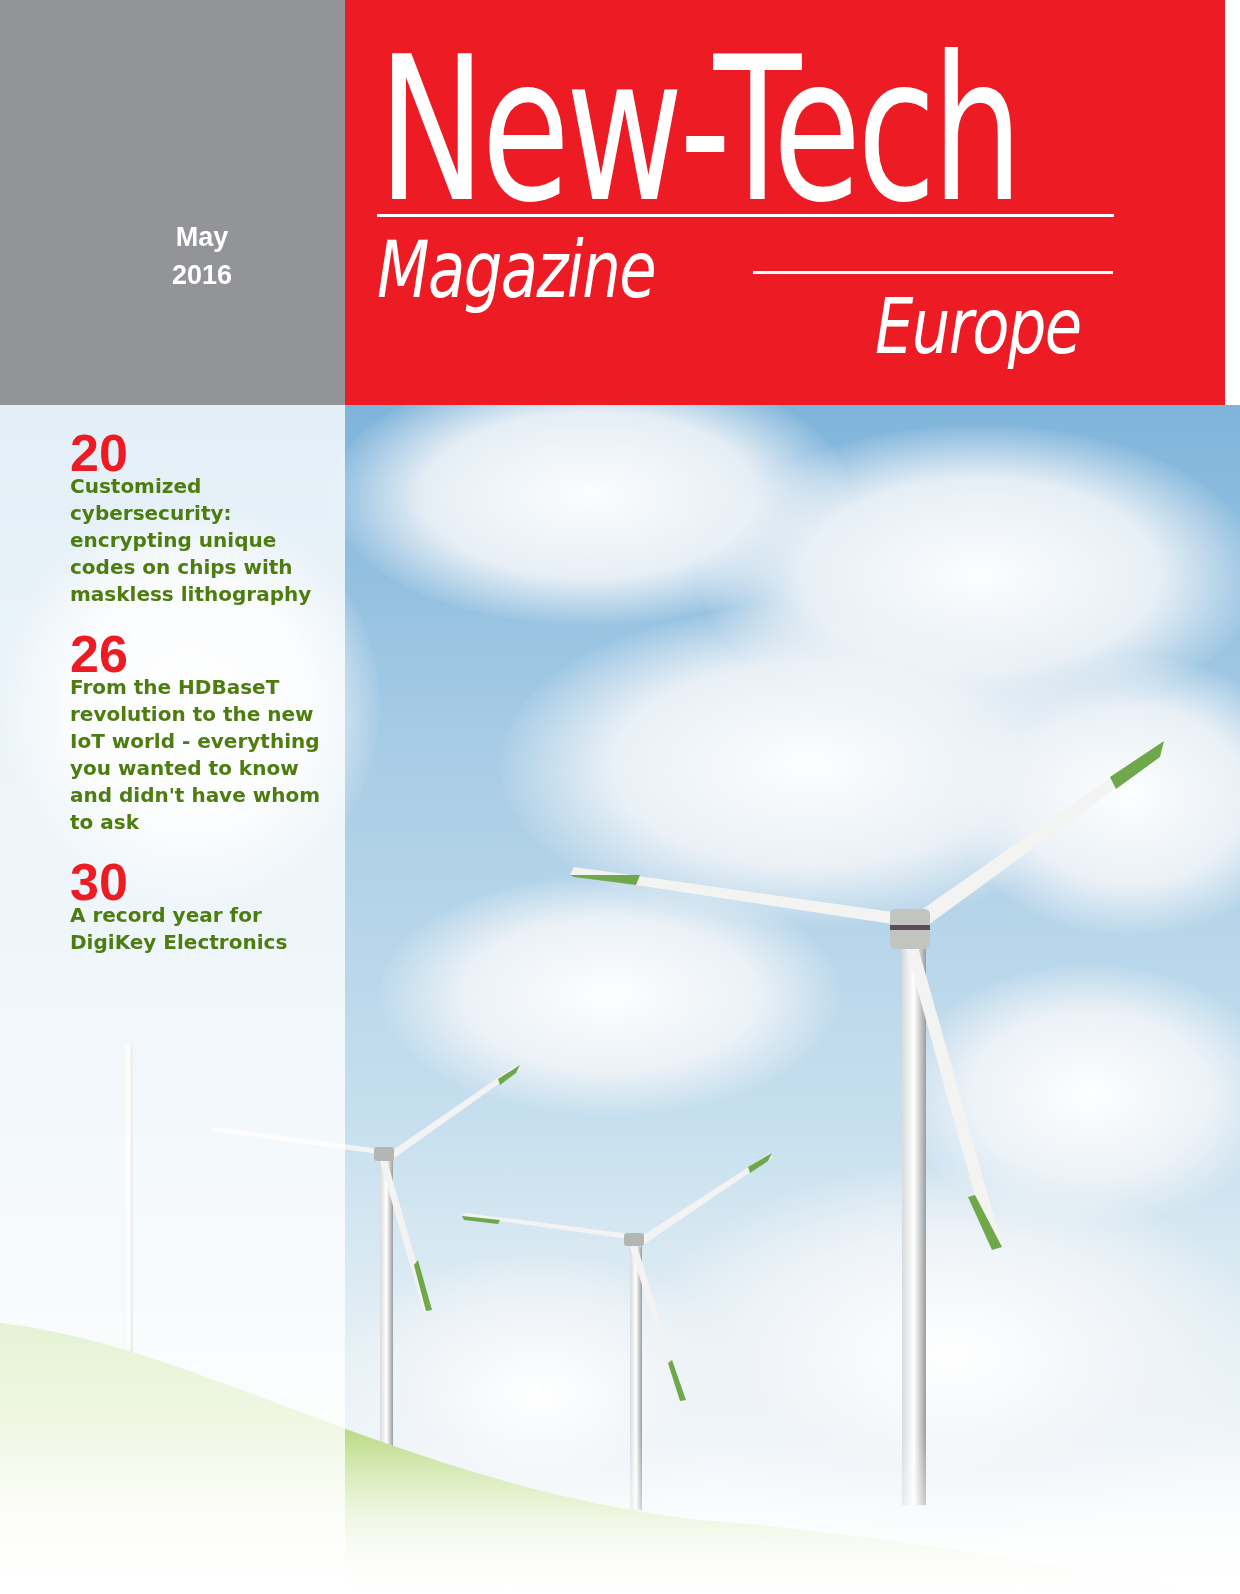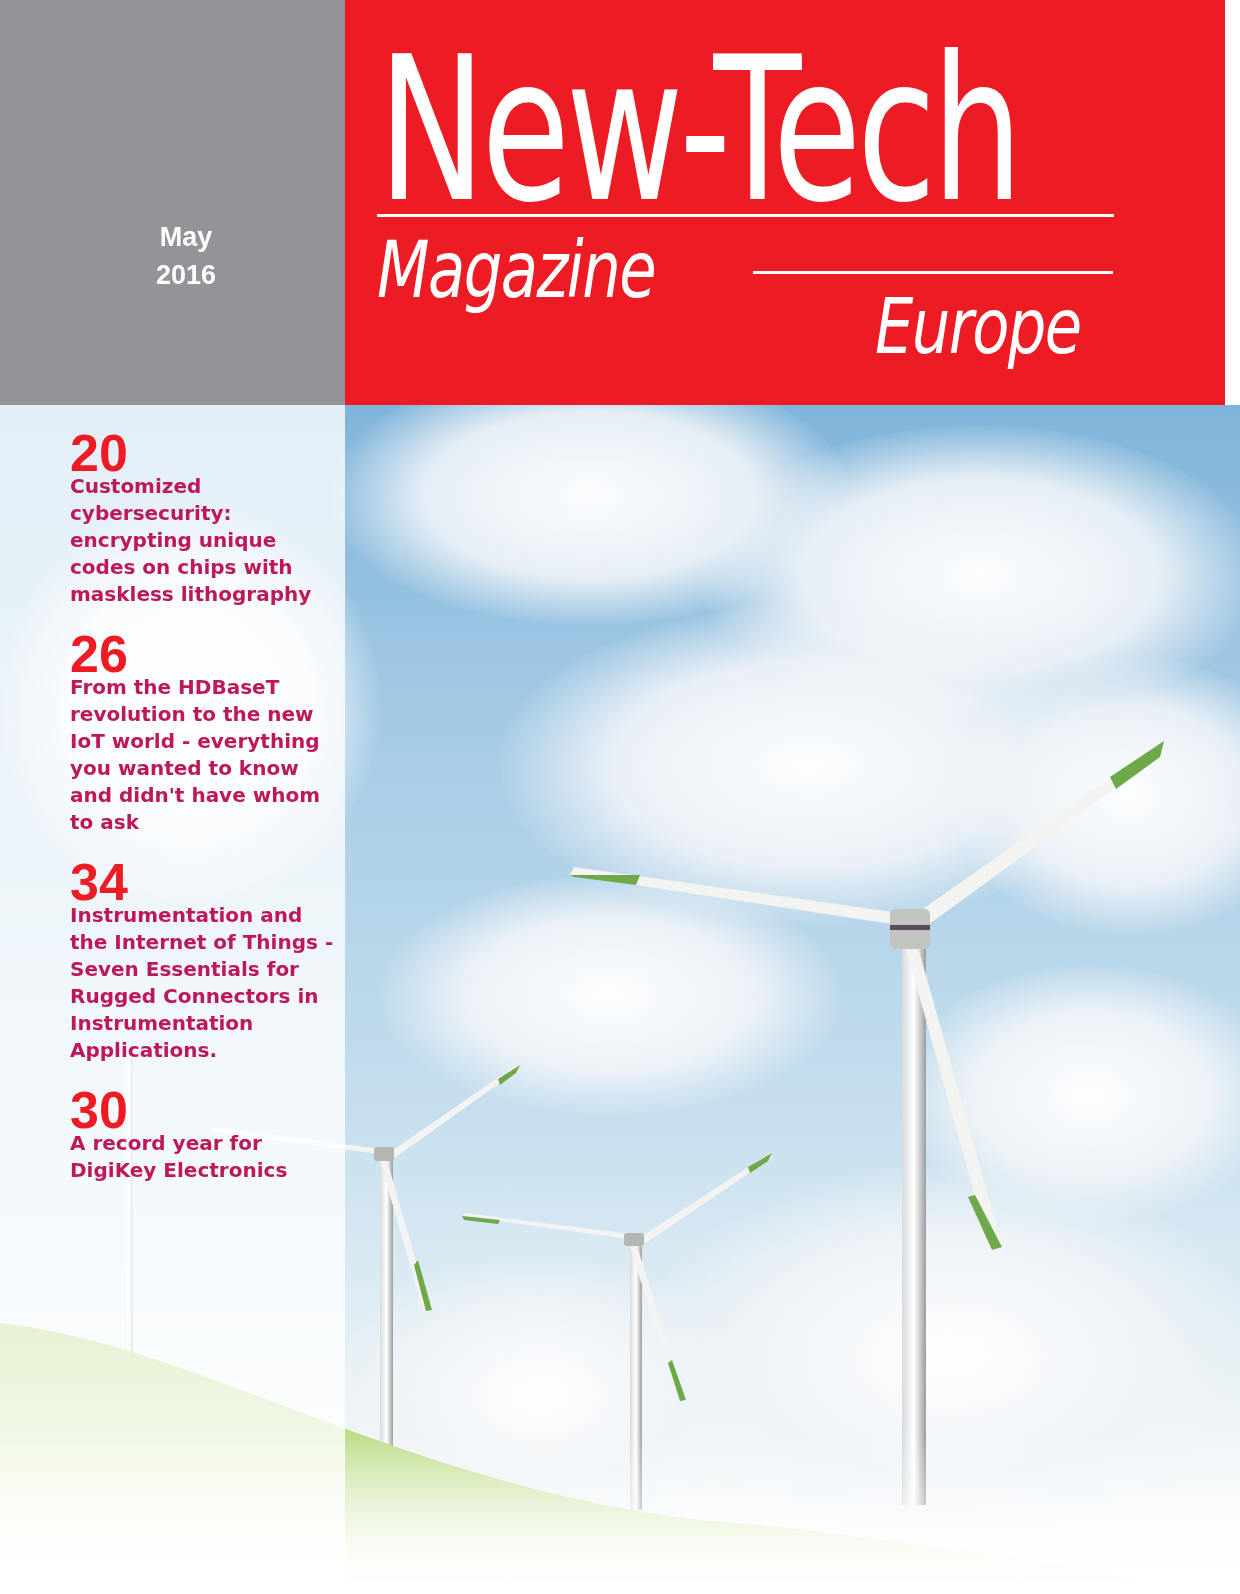--- a/index.html
+++ b/index.html
@@ -1,35 +1,35 @@
 <!DOCTYPE html>
 <html><head>
 <meta charset="utf-8">
 <style>
   html, body { margin:0; padding:0; }
   body { width:1240px; height:1594px; position:relative; overflow:hidden; background:#ffffff; font-family:"Liberation Sans", sans-serif; }
   .grey-block { position:absolute; left:0; top:0; width:345px; height:405px; background:#939498; }
-  .date { position:absolute; left:0; top:218px; width:372px; text-align:center; color:#ffffff; font-weight:bold; font-size:27px; line-height:38px; }
+  .date { position:absolute; left:16px; top:218px; width:372px; text-align:center; color:#ffffff; font-weight:bold; font-size:27px; line-height:38px; }
   .red-block { position:absolute; left:345px; top:0; width:880px; height:405px; background:#ed1c24; overflow:hidden; }
   .title-main { position:absolute; left:33px; top:30px; color:#fff; font-family:"DejaVu Sans", sans-serif; font-size:200px; line-height:200px; letter-spacing:-6px; transform:scaleX(0.72); transform-origin:left top; white-space:nowrap; font-weight:normal; }
   .rule1 { position:absolute; left:32px; top:214px; width:737px; height:3px; background:#fff; }
   .title-mag { position:absolute; left:32px; top:225px; color:#fff; font-family:"DejaVu Sans", sans-serif; font-style:italic; font-size:78px; line-height:90px; transform:scaleX(0.78); transform-origin:left top; letter-spacing:-2px; }
   .rule2 { position:absolute; left:408px; top:271px; width:360px; height:3px; background:#fff; }
   .title-eu { position:absolute; left:530px; top:282px; color:#fff; font-family:"DejaVu Sans", sans-serif; font-style:italic; font-size:76px; line-height:90px; transform:scaleX(0.8); transform-origin:left top; letter-spacing:-2px; }
 
   .photo { position:absolute; left:0; top:405px; width:1240px; height:1189px; overflow:hidden;
     background: linear-gradient(180deg, #7fb4da 0%, #a9cde6 30%, #c6dfee 60%, #e6f0f5 80%, #ffffff 100%); }
   .cloud { position:absolute; border-radius:50%; background:radial-gradient(ellipse at center, rgba(255,255,255,0.97) 0%, rgba(240,244,248,0.9) 45%, rgba(230,238,245,0) 72%); }
   .left-veil { position:absolute; left:0; top:0; width:345px; height:1189px; background:rgba(255,255,255,0.78); }
   .bottom-fade { position:absolute; left:0; bottom:0; width:1240px; height:160px; background:linear-gradient(180deg, rgba(255,255,255,0) 0%, rgba(255,255,255,0.95) 100%); }
 
   .toc { position:absolute; left:70px; top:433px; width:270px; }
   .toc-item { margin-bottom:26px; }
   .toc-num { color:#ed1c24; font-family:Liberation Sans, sans-serif; font-weight:bold; font-size:52px; line-height:40px; display:block; }
-  .toc-text { color:#be185d; font-family:"DejaVu Sans", sans-serif; font-weight:bold; font-size:20px; line-height:27px; display:block; }
+  .toc-text { color:#4d7c0f; font-family:"DejaVu Sans", sans-serif; font-weight:bold; font-size:20px; line-height:27px; display:block; }
 </style>
 </head>
 <body>
 
 <div class="grey-block"></div>
 <div class="date">
   <div>May</div>
   <div>2016</div>
 </div>
 
@@ -105,20 +105,16 @@
 <div class="toc">
   <div class="toc-item">
     <span class="toc-num">20</span>
     <span class="toc-text">Customized cybersecurity: encrypting unique codes on chips with maskless lithography</span>
   </div>
   <div class="toc-item">
     <span class="toc-num">26</span>
     <span class="toc-text">From the HDBaseT revolution to the new IoT world - everything you wanted to know and didn't have whom to ask</span>
   </div>
   <div class="toc-item">
-    <span class="toc-num">34</span>
-    <span class="toc-text">Instrumentation and the Internet of Things - Seven Essentials for Rugged Connectors in Instrumentation Applications.</span>
-  </div>
-  <div class="toc-item">
     <span class="toc-num">30</span>
     <span class="toc-text">A record year for DigiKey Electronics</span>
   </div>
 </div>
 
 </body></html>

